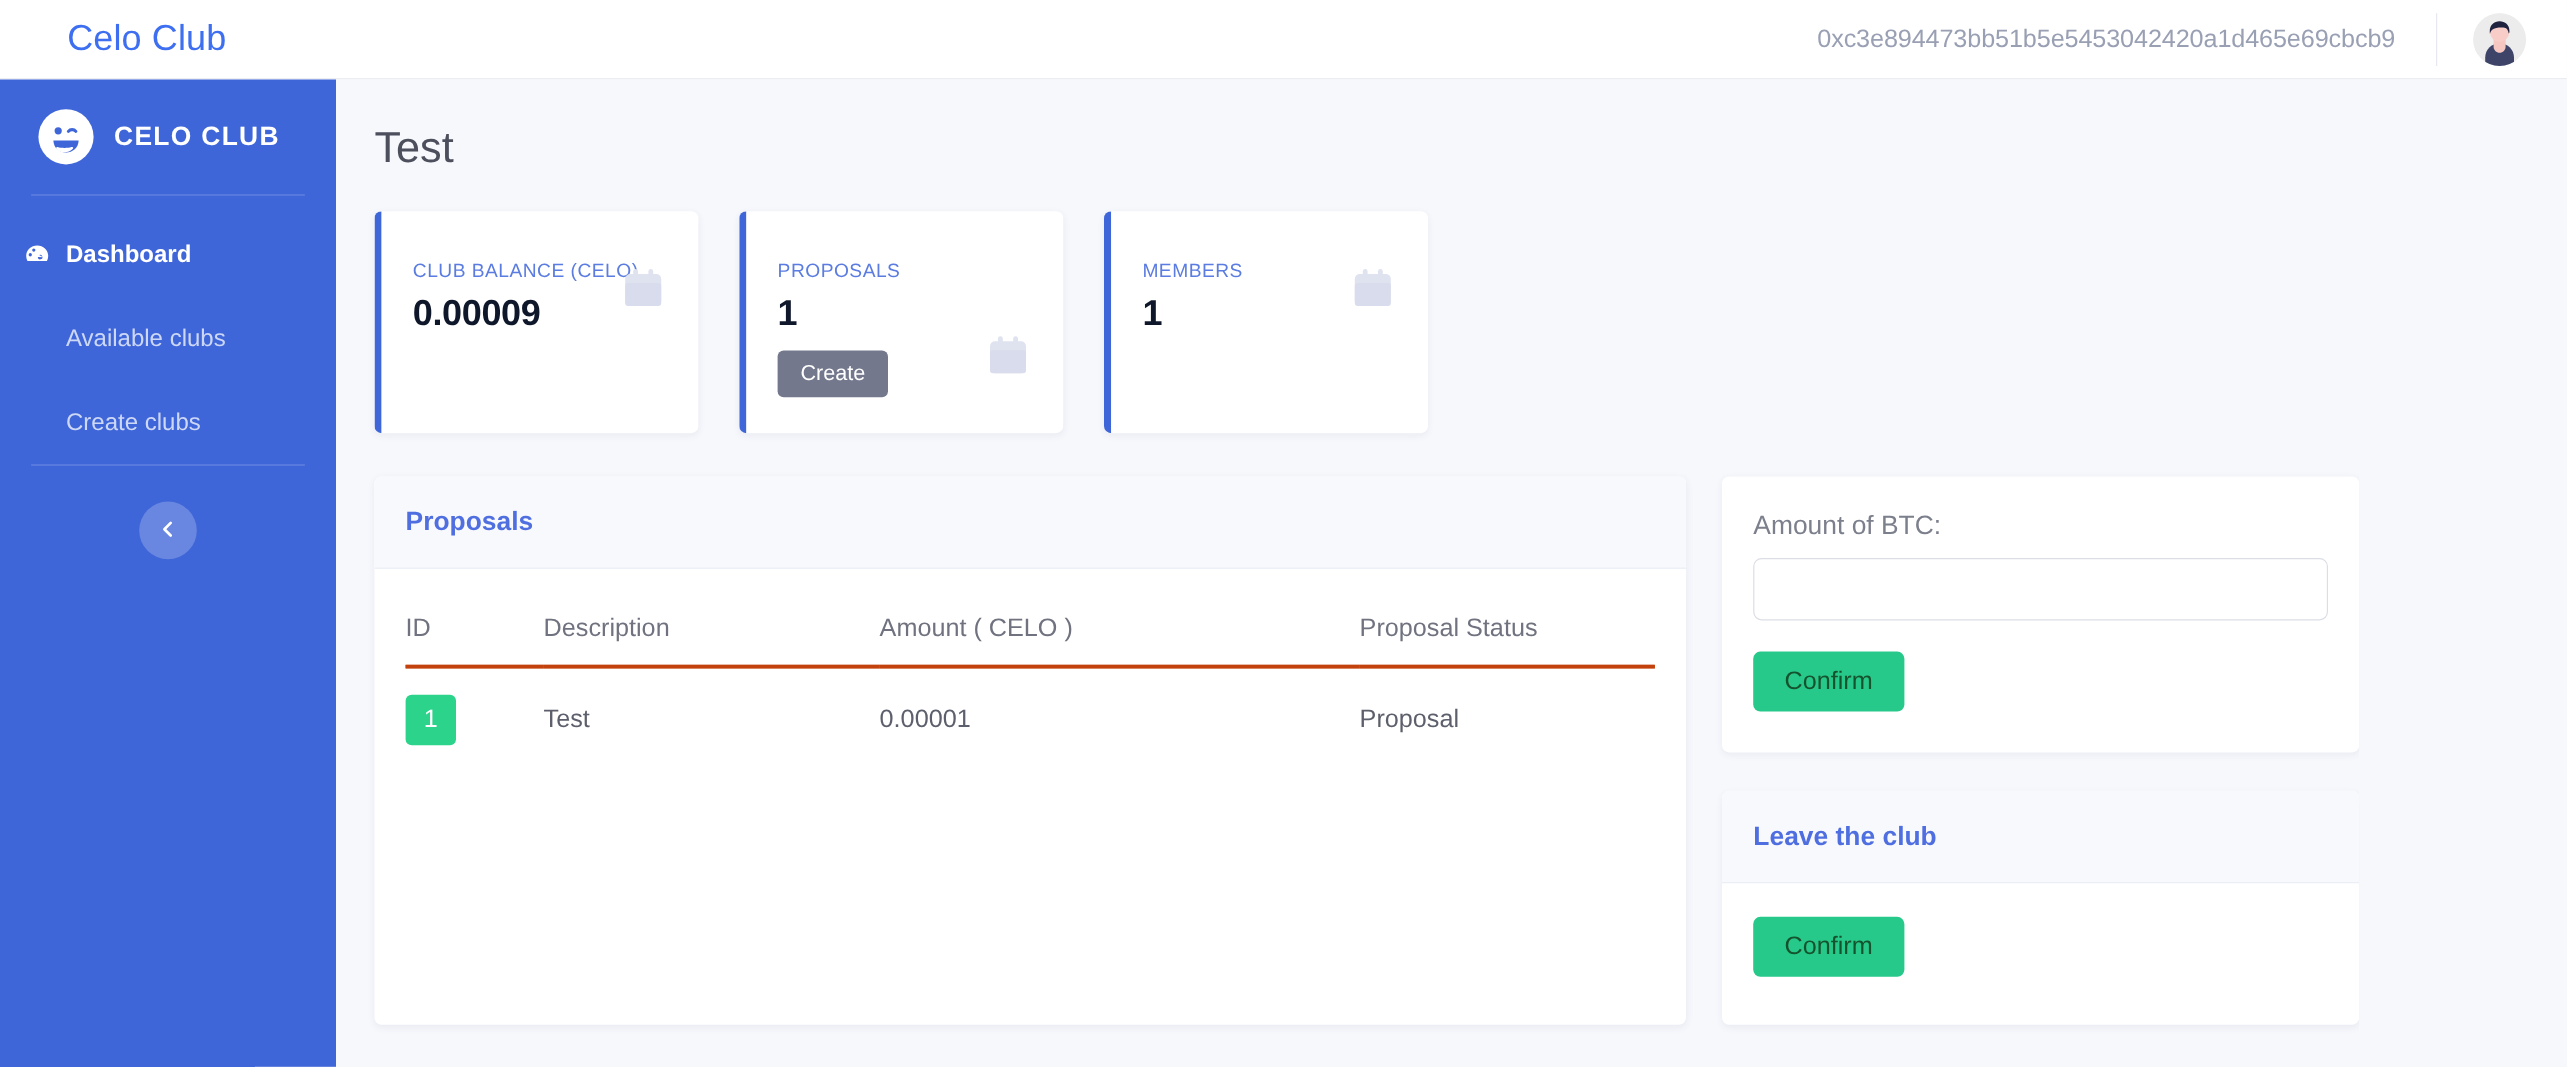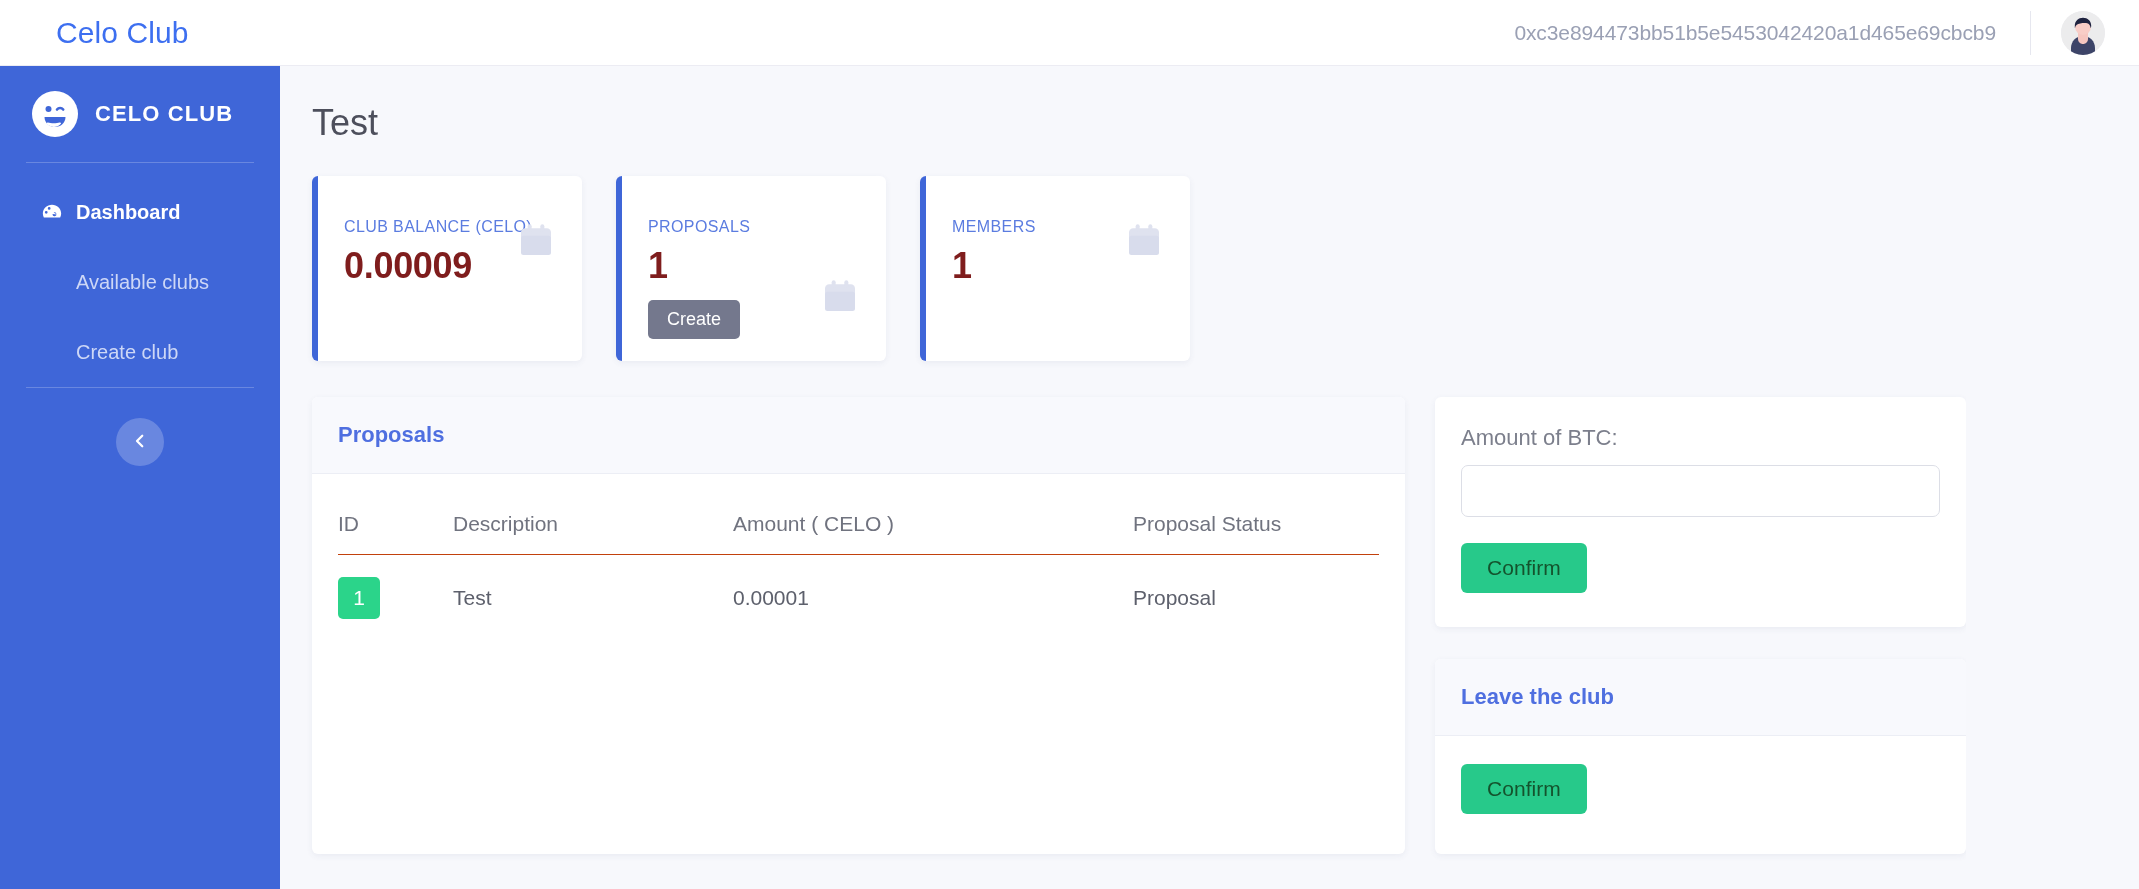--- a/index.html
+++ b/index.html
@@ -97,21 +97,21 @@
   .sidebar-sep {
     height: 1px;
     background: rgba(255,255,255,0.22);
     margin: 0 26px;
   }
   .nav-list { padding: 14px 0 0 0; }
   .nav-item {
     display: flex;
     align-items: center;
     height: 70px;
-    padding-left: 39px;
+    padding-left: 18px;
     color: #cdd7f6;
     font-size: 20px;
     cursor: pointer;
     text-decoration: none;
   }
   .nav-item.active {
     color: #ffffff;
     font-weight: 700;
   }
   .nav-item .nav-icon {
@@ -174,22 +174,22 @@
     padding: 42px 0 0 26px;
   }
   .stat-label {
     font-size: 16px;
     color: #5b7ce0;
     letter-spacing: 0.4px;
     text-transform: uppercase;
     font-weight: 400;
   }
   .stat-value {
-    font-size: 36px;
-    color: #7f1d1d;
+    font-size: 30px;
+    color: #0f172a;
     font-weight: 700;
     margin-top: 9px;
     letter-spacing: -0.3px;
   }
   .stat-icon {
     position: absolute;
     right: 26px;
     top: 44px;
     opacity: 1;
   }
@@ -234,21 +234,21 @@
   table.proposals {
     width: 100%;
     border-collapse: collapse;
   }
   table.proposals th {
     text-align: left;
     font-size: 21px;
     color: #70737f;
     font-weight: 400;
     padding: 18px 0 18px 0;
-    border-bottom: 1px solid #c2410c;
+    border-bottom: 3px solid #c2410c;
   }
   table.proposals td {
     font-size: 21px;
     color: #5d606c;
     padding: 22px 0 22px 0;
     vertical-align: middle;
   }
   .col-id { width: 115px; }
   .col-desc { width: 280px; }
   .col-amount { width: 400px; }
@@ -346,21 +346,21 @@
         </svg>
       </span>
       <span class="nav-label">Dashboard</span>
     </a>
     <a href="#" class="nav-item">
       <span class="nav-icon blank"></span>
       <span class="nav-label">Available clubs</span>
     </a>
     <a href="#" class="nav-item">
       <span class="nav-icon blank"></span>
-      <span class="nav-label">Create club</span>
+      <span class="nav-label">Create clubs</span>
     </a>
   </div>
 
   <div class="sidebar-sep"></div>
 
   <div class="collapse-row">
     <button class="collapse-btn">
       <span>
         <svg width="18" height="18" viewBox="0 0 24 24" fill="none" stroke="#ffffff" stroke-width="3" stroke-linecap="round" stroke-linejoin="round">
           <polyline points="15 5 8 12 15 19"></polyline>

